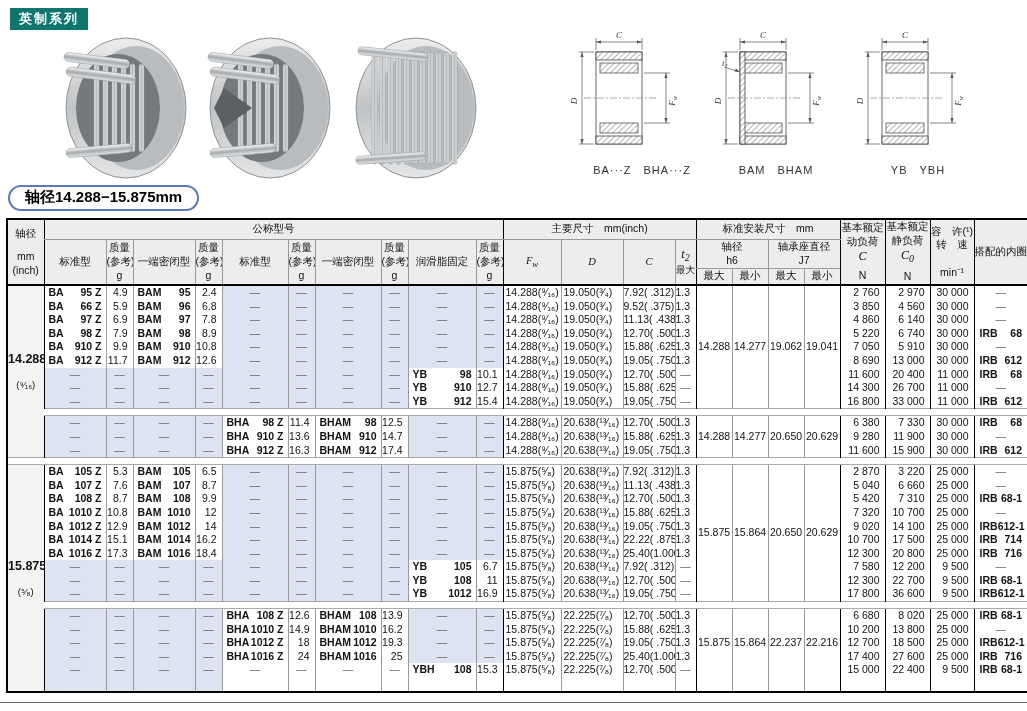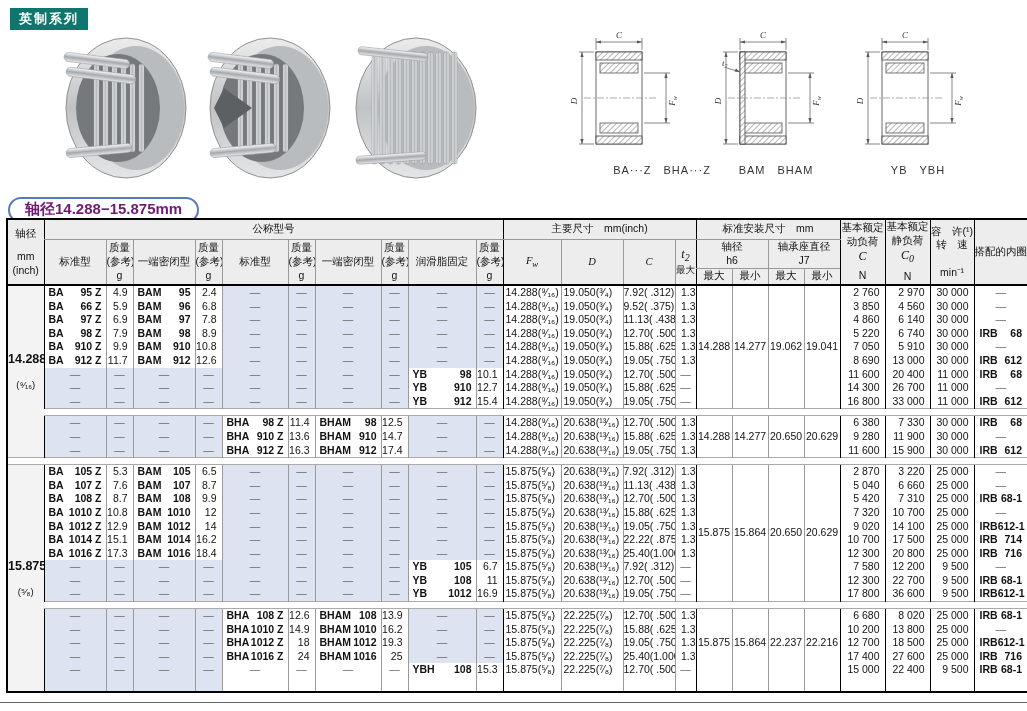--- a/index.html
+++ b/index.html
@@ -1,21 +1,21 @@
 <!DOCTYPE html>
 <html><head>
 <meta charset="utf-8">
 <style>
   html,body{margin:0;padding:0;}
   body{width:1027px;height:711px;position:relative;background:#fff;
        font-family:"Liberation Sans",sans-serif;color:#111;overflow:hidden;}
   .badge{position:absolute;left:10px;top:8px;background:#0f766e;color:#fff;
          font-size:13px;font-weight:bold;padding:2px 9px;letter-spacing:2px;}
-  .pill{position:absolute;left:8px;top:197px;border:2px solid #5b79b4;border-radius:13px;
-        padding:1px 15px 2px;font-size:15px;font-weight:bold;color:#701a75;background:#fff;white-space:nowrap;}
+  .pill{position:absolute;left:8px;top:185px;border:2px solid #5b79b4;border-radius:13px;
+        padding:1px 15px 2px;font-size:15px;font-weight:bold;color:#000000;background:#fff;white-space:nowrap;}
   .photo{position:absolute;top:30px;}
   .tdraw{position:absolute;top:26px;width:132px;}
   .tcap{position:absolute;top:163px;width:132px;text-align:center;font-size:11px;color:#333;letter-spacing:1px;white-space:nowrap;}
   .footrule{position:absolute;left:0;top:702px;width:1027px;border-top:1.5px solid #666;}
 
   table.spec{position:absolute;left:6px;top:218px;width:1015px;border-collapse:collapse;
              table-layout:fixed;border:2px solid #000;}
   .spec th,.spec td{padding:0;overflow:hidden;white-space:nowrap;}
   .spec thead th{background:#ededed;font-weight:normal;font-size:10.5px;line-height:1.3;
                  vertical-align:middle;text-align:center;}
@@ -37,21 +37,21 @@
   .spec tbody tr:first-child td{border-top:2px solid #000;}
   tr.gap{height:7px;} tr.gap td{background:#fff;border-top:1px solid #aaa;border-bottom:1px solid #aaa;}
   tr.padr{height:15px;}
   td.tint{background:#dde3f0;}
   td.shaft{background:#f3f3f3;vertical-align:middle;text-align:center;border-right:0;}
   td.shaft .sv{font-weight:bold;font-size:12.5px;line-height:1.2;}
   td.shaft .sf{font-size:9.5px;line-height:1.2;margin-top:12px;}
   td.mass,td.load,td.speed{text-align:right;padding-right:5px;}
   td.dim{font-size:9.3px;padding-left:2px;}
   td.dimc{font-size:9.3px;text-align:right;padding-right:3px;}
-  td.t2{font-size:10px;text-align:right;}
+  td.t2{font-size:10px;text-align:left;}
   td.mount{text-align:center;font-size:10.5px;}
   td.dashcell{text-align:center;color:#666;padding:0;}
   .jw{display:flex;justify-content:space-between;padding:0 4px;font-weight:bold;}
   .jw span{line-height:13.6px;}
   td.inner{font-size:10px;}
   td.inner .jw{padding:0 5px;}
 </style>
 </head>
 <body>
 
@@ -233,21 +233,21 @@
         <polygon points="16,118 14.4,113 17.6,113"></polygon>
         <polygon points="100,47 98.4,52 101.6,52"></polygon>
         <polygon points="100,97 98.4,92 101.6,92"></polygon>
       </g>
       <g font-family="Liberation Serif,serif" font-style="italic" font-size="9" fill="#333">
         <text x="53" y="12" text-anchor="middle">C</text>
         <text x="11" y="75" text-anchor="middle" transform="rotate(-90 11 75)">D</text>
         <text x="109" y="75" text-anchor="middle" transform="rotate(-90 109 75)">F<tspan font-size="6" dy="2">w</tspan></text>
       </g>
     </svg></div>
-<div class="tcap" style="left:596px">BA···Z　BHA···Z</div>
+<div class="tcap" style="left:576px">BA···Z　BHA···Z</div>
 <div class="tcap" style="left:710px">BAM　BHAM</div>
 <div class="tcap" style="left:852px">YB　YBH</div>
 
 <div class="pill">轴径14.288−15.875mm</div>
 
 <table class="spec">
   <colgroup>
     <col style="width:37px">
       <col style="width:62px">
       <col style="width:27px">

